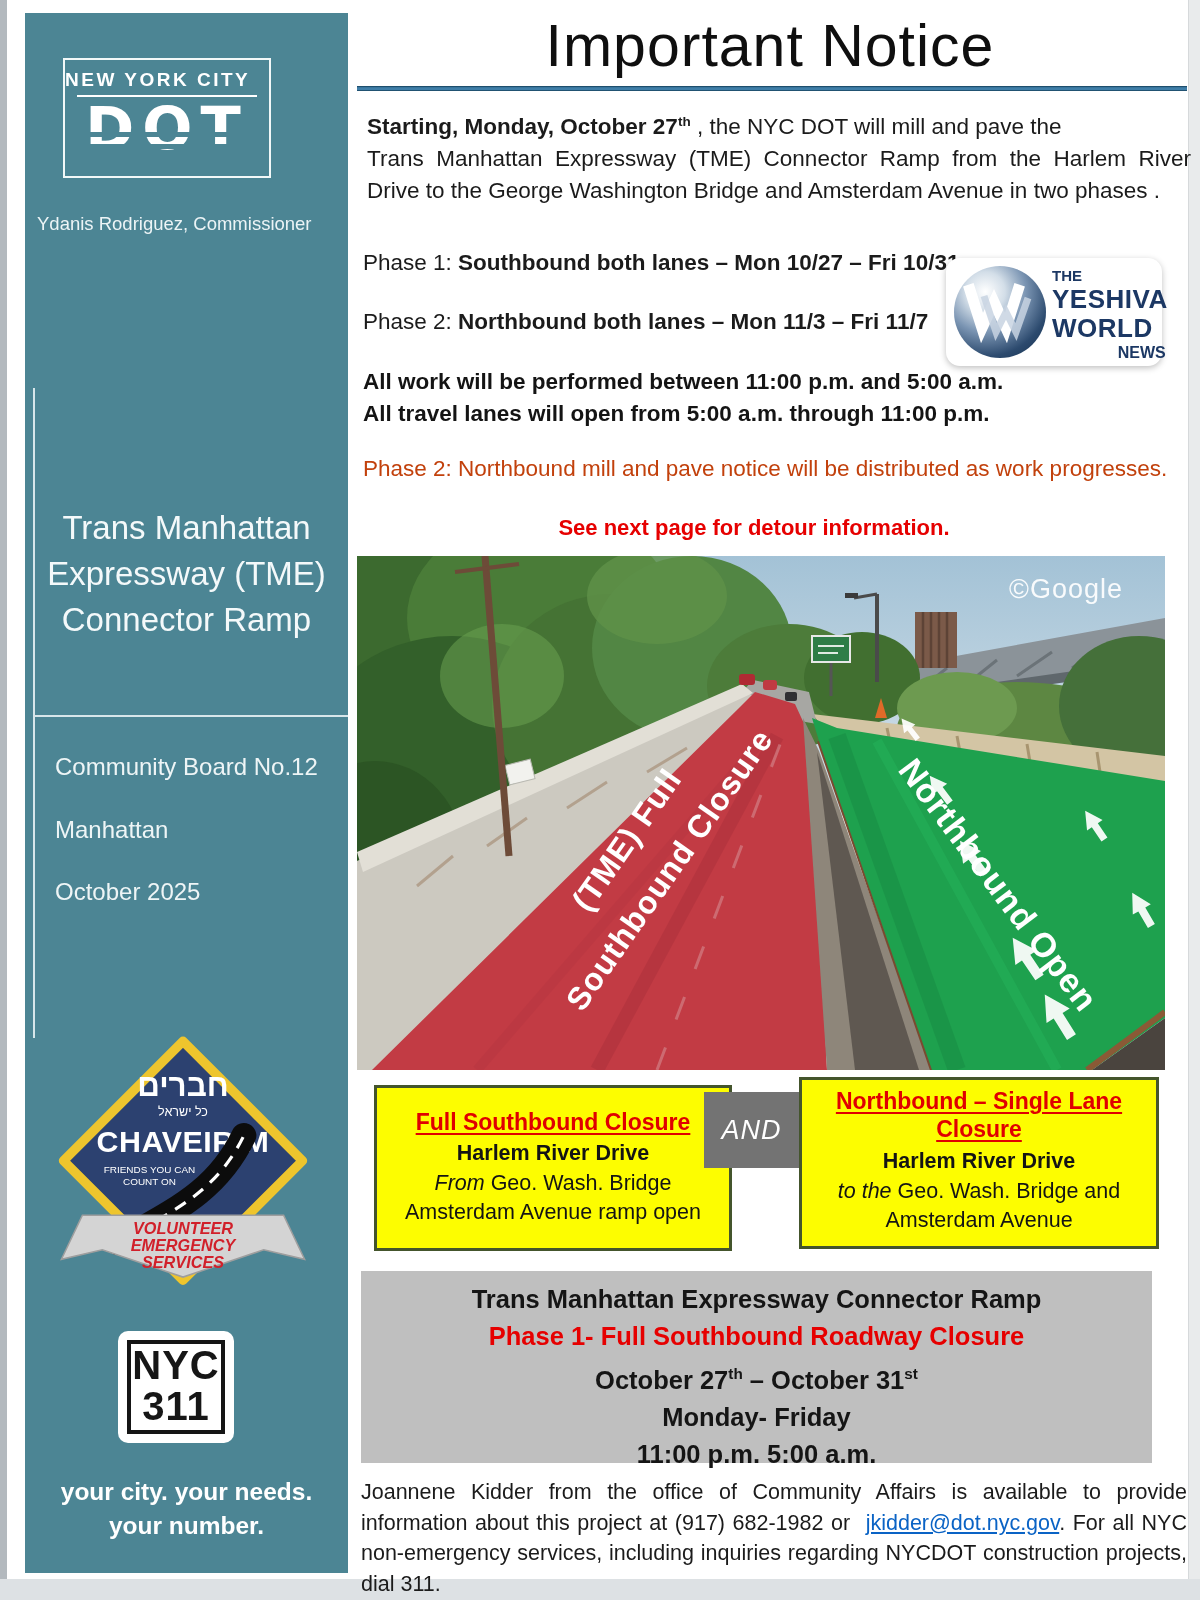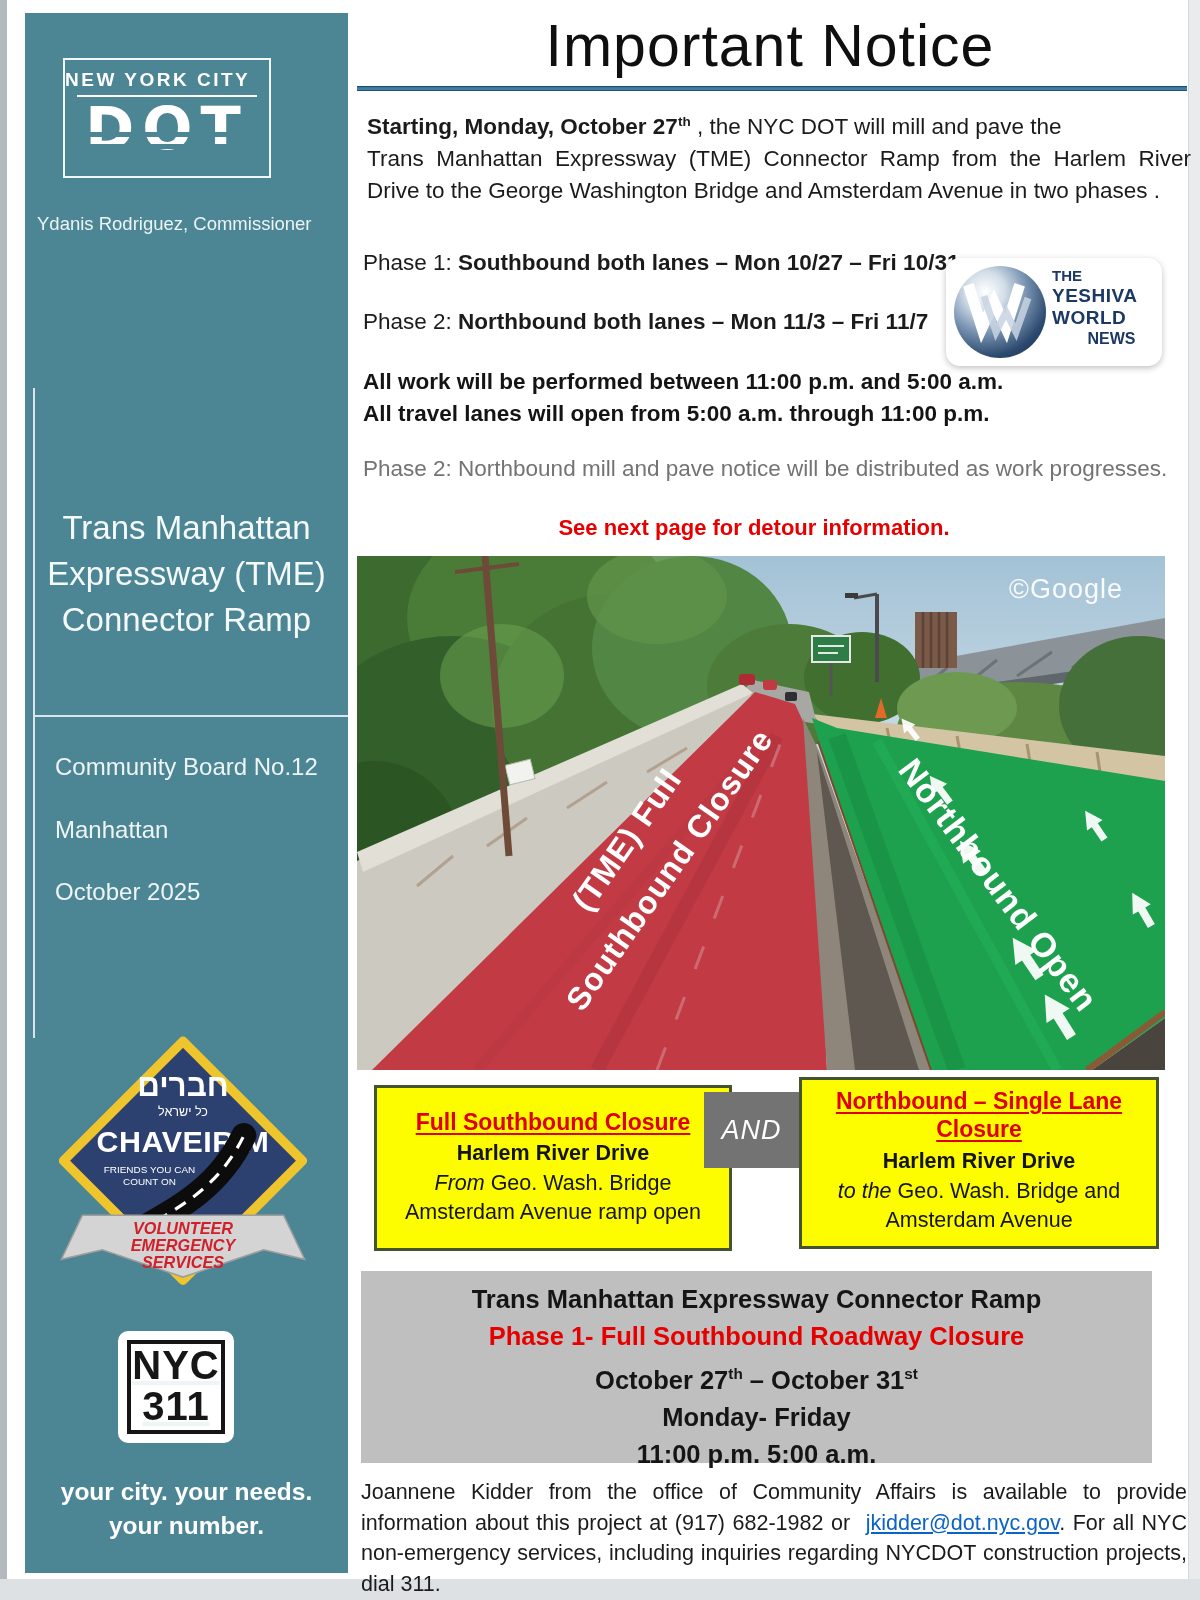--- a/index.html
+++ b/index.html
@@ -17,44 +17,44 @@
   .dot-logo .nyc{margin-top:9px;text-align:left;color:#fff;font-size:19px;letter-spacing:2.5px;font-weight:600;}
   .dot-logo .rule{height:2px;background:#fff;margin:4px 12px 0;}
   .dot-logo .dotword{text-align:center;font-size:59px;font-weight:800;color:#fff;letter-spacing:8px;line-height:1;margin-top:2px;font-family:"DejaVu Sans",sans-serif;}
   .dot-stripe{position:absolute;left:16px;right:16px;height:5px;background:#4c8594;}
   .commissioner{left:12px;top:200px;font-size:18.5px;color:#ecf4f6;}
   .vline{left:8px;top:375px;width:2px;height:650px;background:#d7e6ea;}
   .hline{left:8px;top:702px;width:315px;height:2px;background:#d7e6ea;}
   .project-title{left:14px;top:492px;width:295px;text-align:center;font-size:33px;line-height:46px;color:#f4f9fa;}
   .side-line{left:30px;font-size:24px;color:#eef5f6;}
   .chaveirim-wrap{left:32px;top:1022px;width:252px;height:262px;}
-  .nyc311{left:93px;top:1318px;width:116px;height:112px;background:#fff;border-radius:10px;text-decoration:underline;}
+  .nyc311{left:93px;top:1318px;width:116px;height:112px;background:#fff;border-radius:10px;}
   .nyc311 .inner{position:absolute;inset:9px;border:4px solid #151515;}
   .nyc311 .t{position:relative;text-align:center;font-size:40px;font-weight:800;line-height:41px;letter-spacing:1px;color:#161616;margin-top:14px;}
   .slogan{left:0;right:0;top:1462px;text-align:center;font-size:24.5px;font-weight:700;line-height:34px;color:#fff;}
 
   
   .main-title{left:352px;top:12px;width:836px;text-align:center;font-size:59px;font-weight:400;letter-spacing:1px;color:#0f0f0f;}
   .rule-blue{left:357px;top:86px;width:830px;height:5px;background:linear-gradient(#123c56,#3f7ea8 35%,#3f7ea8 70%,#123c56);}
   .intro{left:363px;top:101px;width:824px;font-size:22.5px;line-height:32px;text-align:justify;color:#1b1b1b;}
   .phase-line{left:363px;font-size:22.5px;color:#1b1b1b;}
   .hours{left:363px;top:366px;font-size:22.5px;font-weight:700;line-height:31.5px;color:#141414;}
-  .note{left:363px;top:453px;width:824px;font-size:22.5px;line-height:31.5px;text-align:justify;color:#737373;}
+  .note{left:363px;top:453px;width:824px;font-size:22.5px;line-height:31.5px;text-align:justify;color:#c2410c;}
   .detour{left:354px;top:515px;width:800px;text-align:center;font-size:22px;font-weight:600;color:#e60000;}
   b.seg{font-weight:700;}
   i.seg{font-style:italic;}
   sup{font-size:60%;}
 
   
   .ywn{left:946px;top:258px;width:216px;height:108px;background:#fff;border-radius:14px;box-shadow:0 2px 6px rgba(0,0,0,.25);}
   .ywn .ball{position:absolute;left:8px;top:8px;width:92px;height:92px;border-radius:50%;
     background:radial-gradient(circle at 34% 28%, #ffffff 0%, #d3dee8 22%, #7b95b3 45%, #2c4a6e 72%, #122c4a 100%);}
   .ywn .txt{position:absolute;left:106px;top:6px;color:#1c3864;line-height:1;}
   .ywn .the{font-size:15px;font-weight:700;margin-top:4px;}
-  .ywn .big{font-size:19px;font-weight:800;letter-spacing:.5px;margin-top:3px;}
+  .ywn .big{font-size:26px;font-weight:800;letter-spacing:.5px;margin-top:3px;}
   .ywn .news{font-size:16px;font-weight:700;text-align:right;margin-top:4px;margin-right:2px;}
 
   
   .photo{left:357px;top:556px;width:808px;height:514px;}
 
   
   .ybox{background:#fdfd00;border:3px solid #44552c;text-align:center;color:#141414;}
   .ybox .ttl{font-size:23px;font-weight:700;color:#e00000;text-decoration:underline;text-underline-offset:3px;line-height:28px;}
   .ybox .ln{font-size:21.5px;line-height:29.5px;}
   .ybox-l{left:374px;top:1085px;width:352px;height:160px;}

